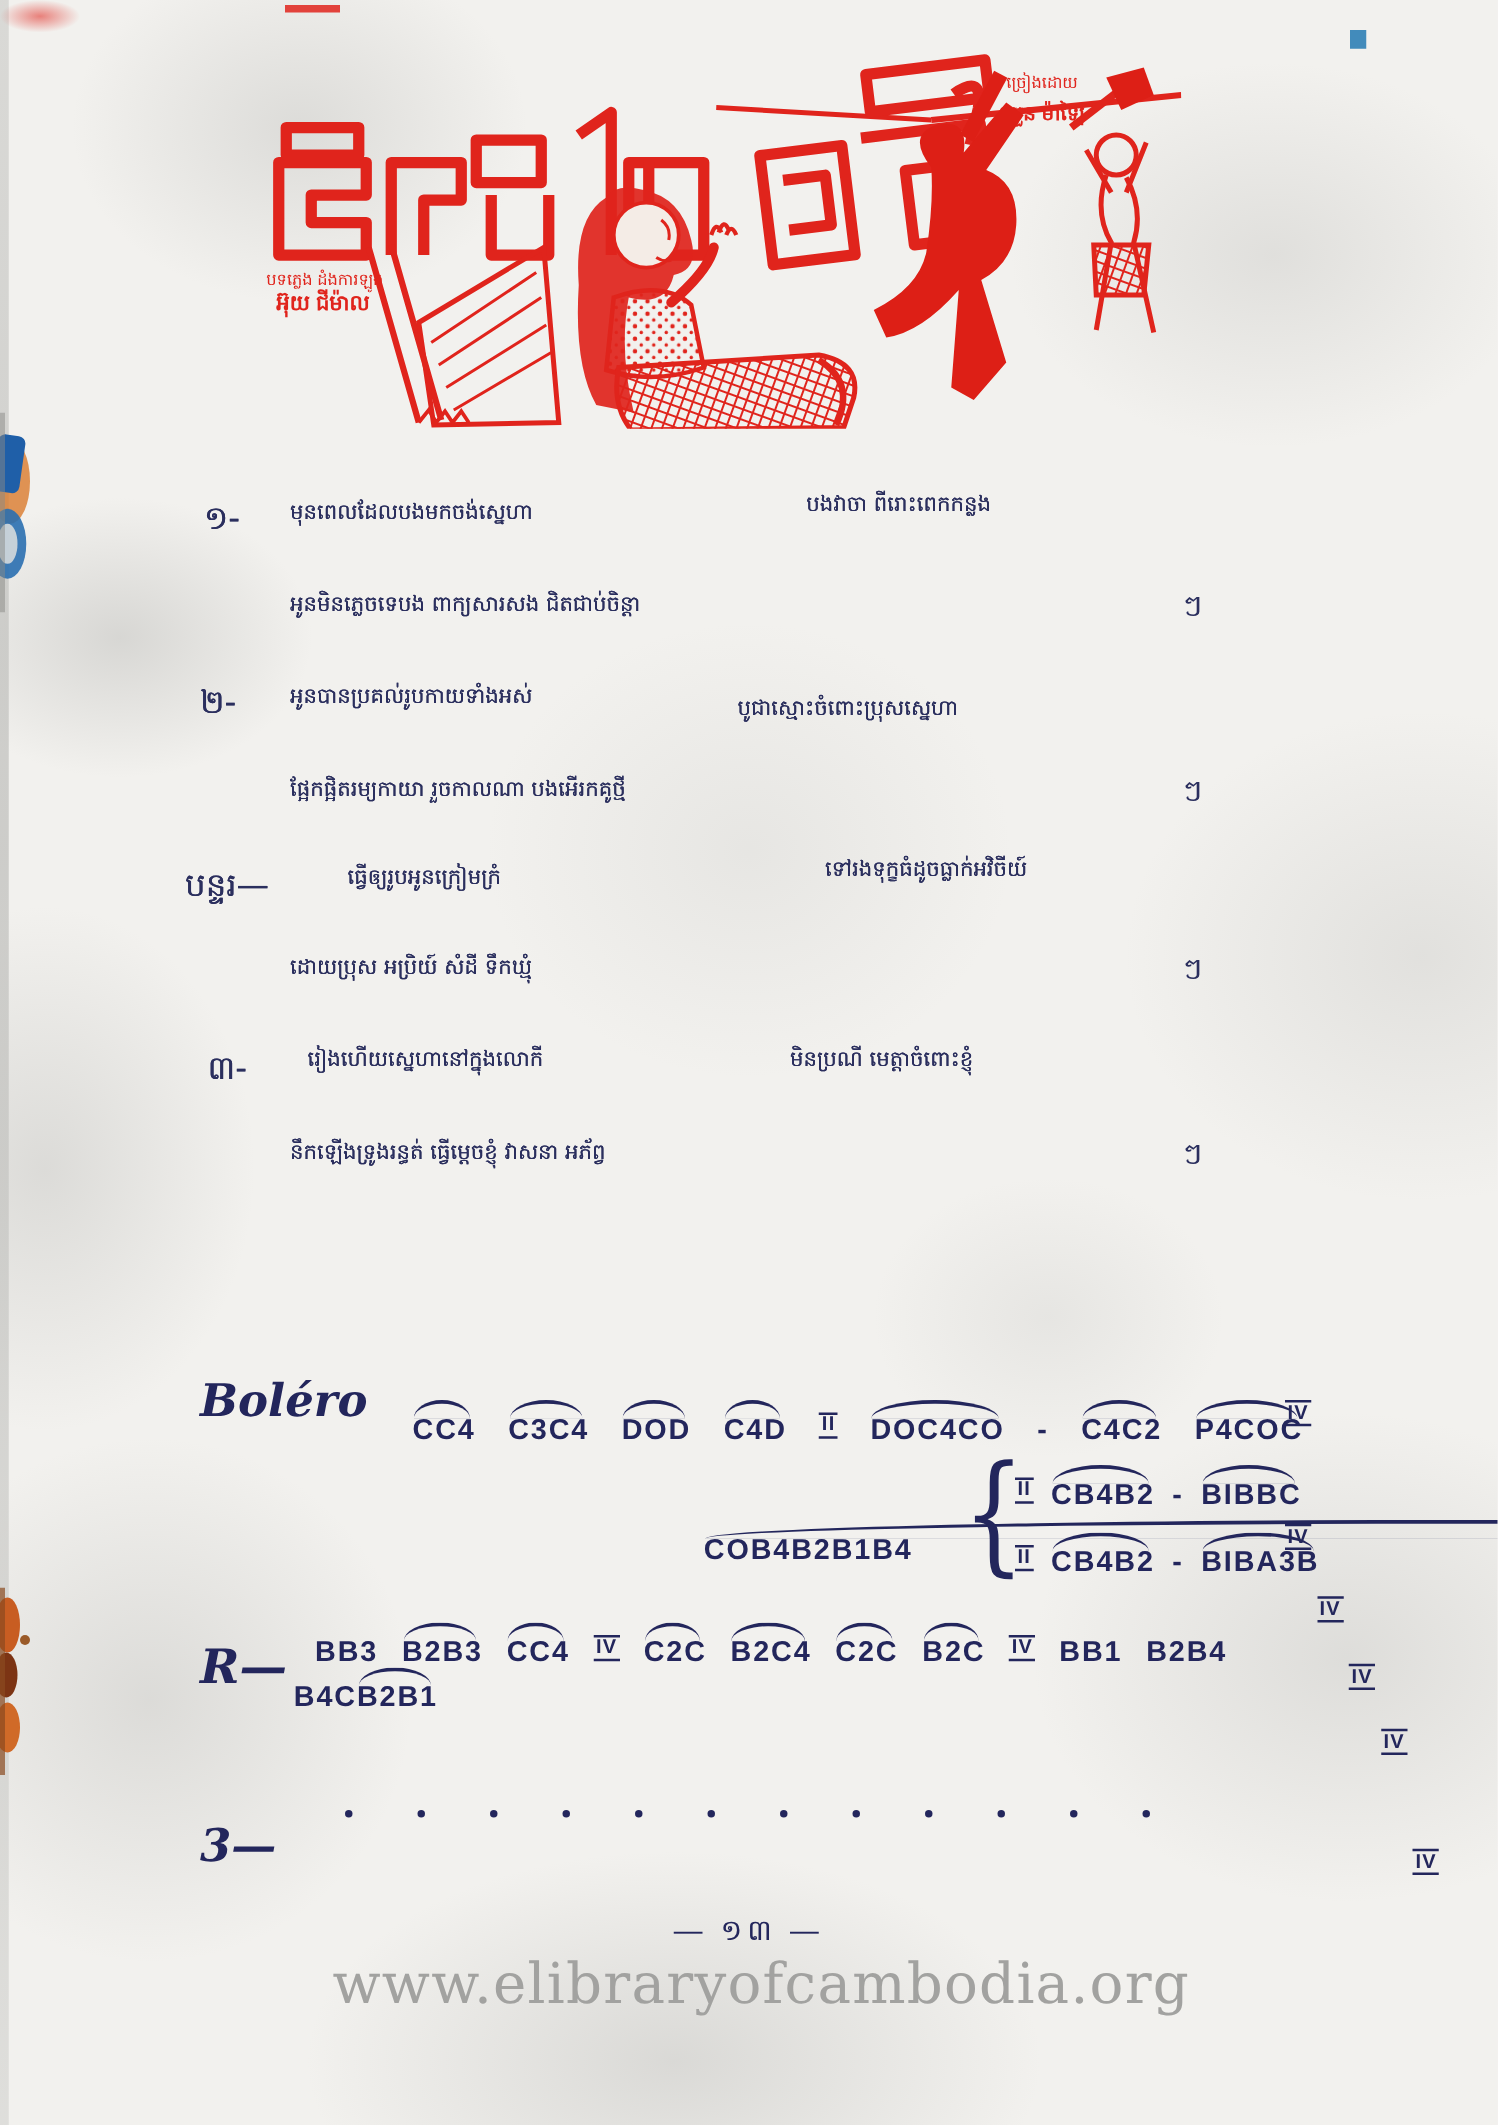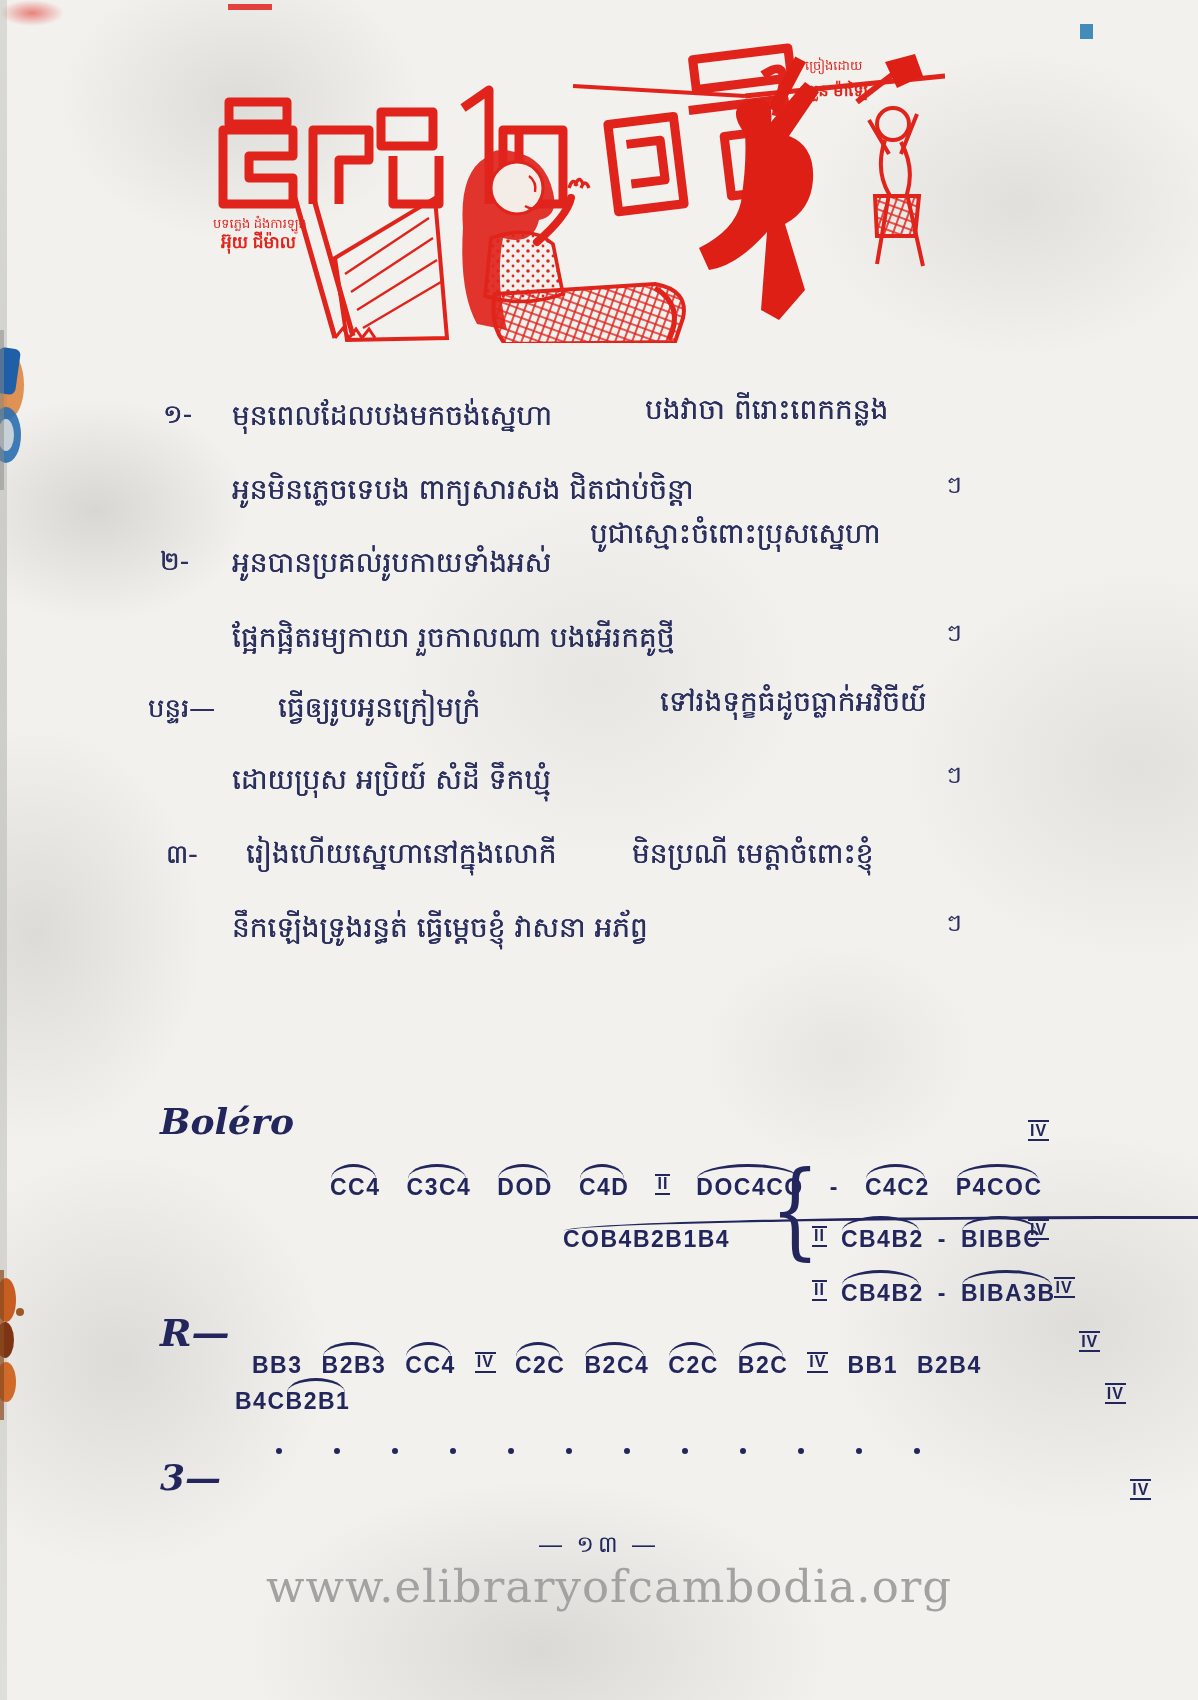--- a/index.html
+++ b/index.html
@@ -20,27 +20,27 @@
       radial-gradient(300px 300px at 10% 80%, rgba(178,178,175,.35), transparent 70%),
       radial-gradient(360px 280px at 90% 78%, rgba(180,180,177,.33), transparent 70%),
       radial-gradient(420px 240px at 45% 97%, rgba(178,178,175,.38), transparent 70%),
       radial-gradient(200px 160px at 70% 62%, rgba(188,188,185,.22), transparent 70%),
       #f2f1ee;
   }
   .abs{position:absolute;}
   
   .khmer{
     font-family:"DejaVu Sans",sans-serif;
-    color:#2b2f5e;font-size:28px;white-space:nowrap;
+    color:#2b2f5e;font-size:17px;white-space:nowrap;
     text-shadow:0 0 .4px #2b2f5e;
   }
   .vlabel{font-size:26px;}
   .repeat-mark{font-size:24px;color:#2b2f5e;}
   
-  .chordrow{display:flex;align-items:flex-start;margin-top:44px;}
+  .chordrow{display:flex;align-items:flex-start;}
   .tok{
     font-family:"Liberation Sans",sans-serif;font-weight:700;
     color:#23265c;font-size:23px;letter-spacing:1.5px;
     position:relative;white-space:nowrap;
   }
   .tie::before{
     content:"";position:absolute;left:1px;right:5px;top:-10px;height:12px;
     border-top:3px solid #23265c;
     border-radius:50% 50% 0 0 / 100% 100% 0 0;
   }
@@ -174,21 +174,21 @@
 
   
   <div class="abs khmer vlabel" style="left:163px;top:398px">១-</div>
   <div class="abs khmer" style="left:232px;top:398px">មុនពេលដែលបងមកចង់ស្នេហា</div>
   <div class="abs khmer" style="left:645px;top:392px">បងវាចា ពីរោះពេកកន្លង</div>
   <div class="abs khmer" style="left:232px;top:472px">អូនមិនភ្លេចទេបង ពាក្យសារសង ជិតជាប់ចិន្តា</div>
   <div class="abs repeat-mark" style="left:946px;top:470px">ៗ</div>
 
   <div class="abs khmer vlabel" style="left:160px;top:545px">២-</div>
   <div class="abs khmer" style="left:232px;top:545px">អូនបានប្រគល់រូបកាយទាំងអស់</div>
-  <div class="abs khmer" style="left:590px;top:516px">បូជាស្មោះចំពោះប្រុសស្នេហា</div>
+  <div class="abs khmer" style="left:590px;top:555px">បូជាស្មោះចំពោះប្រុសស្នេហា</div>
   <div class="abs khmer" style="left:232px;top:620px">ផ្អែកផ្អិតរម្យកាយា រួចកាលណា បងអើរកគូថ្មី</div>
   <div class="abs repeat-mark" style="left:946px;top:618px">ៗ</div>
 
   <div class="abs khmer vlabel" style="left:148px;top:692px">បន្ទរ—</div>
   <div class="abs khmer" style="left:278px;top:690px">ធ្វើឲ្យរូបអូនក្រៀមក្រំ</div>
   <div class="abs khmer" style="left:232px;top:762px">ដោយប្រុស អប្រិយ៍ សំដី ទឹកឃ្មុំ</div>
   <div class="abs khmer" style="left:660px;top:684px">ទៅរងទុក្ខធំដូចធ្លាក់អវិចីយ៍</div>
   <div class="abs repeat-mark" style="left:946px;top:760px">ៗ</div>
 
   <div class="abs khmer vlabel" style="left:166px;top:838px">៣-</div>

